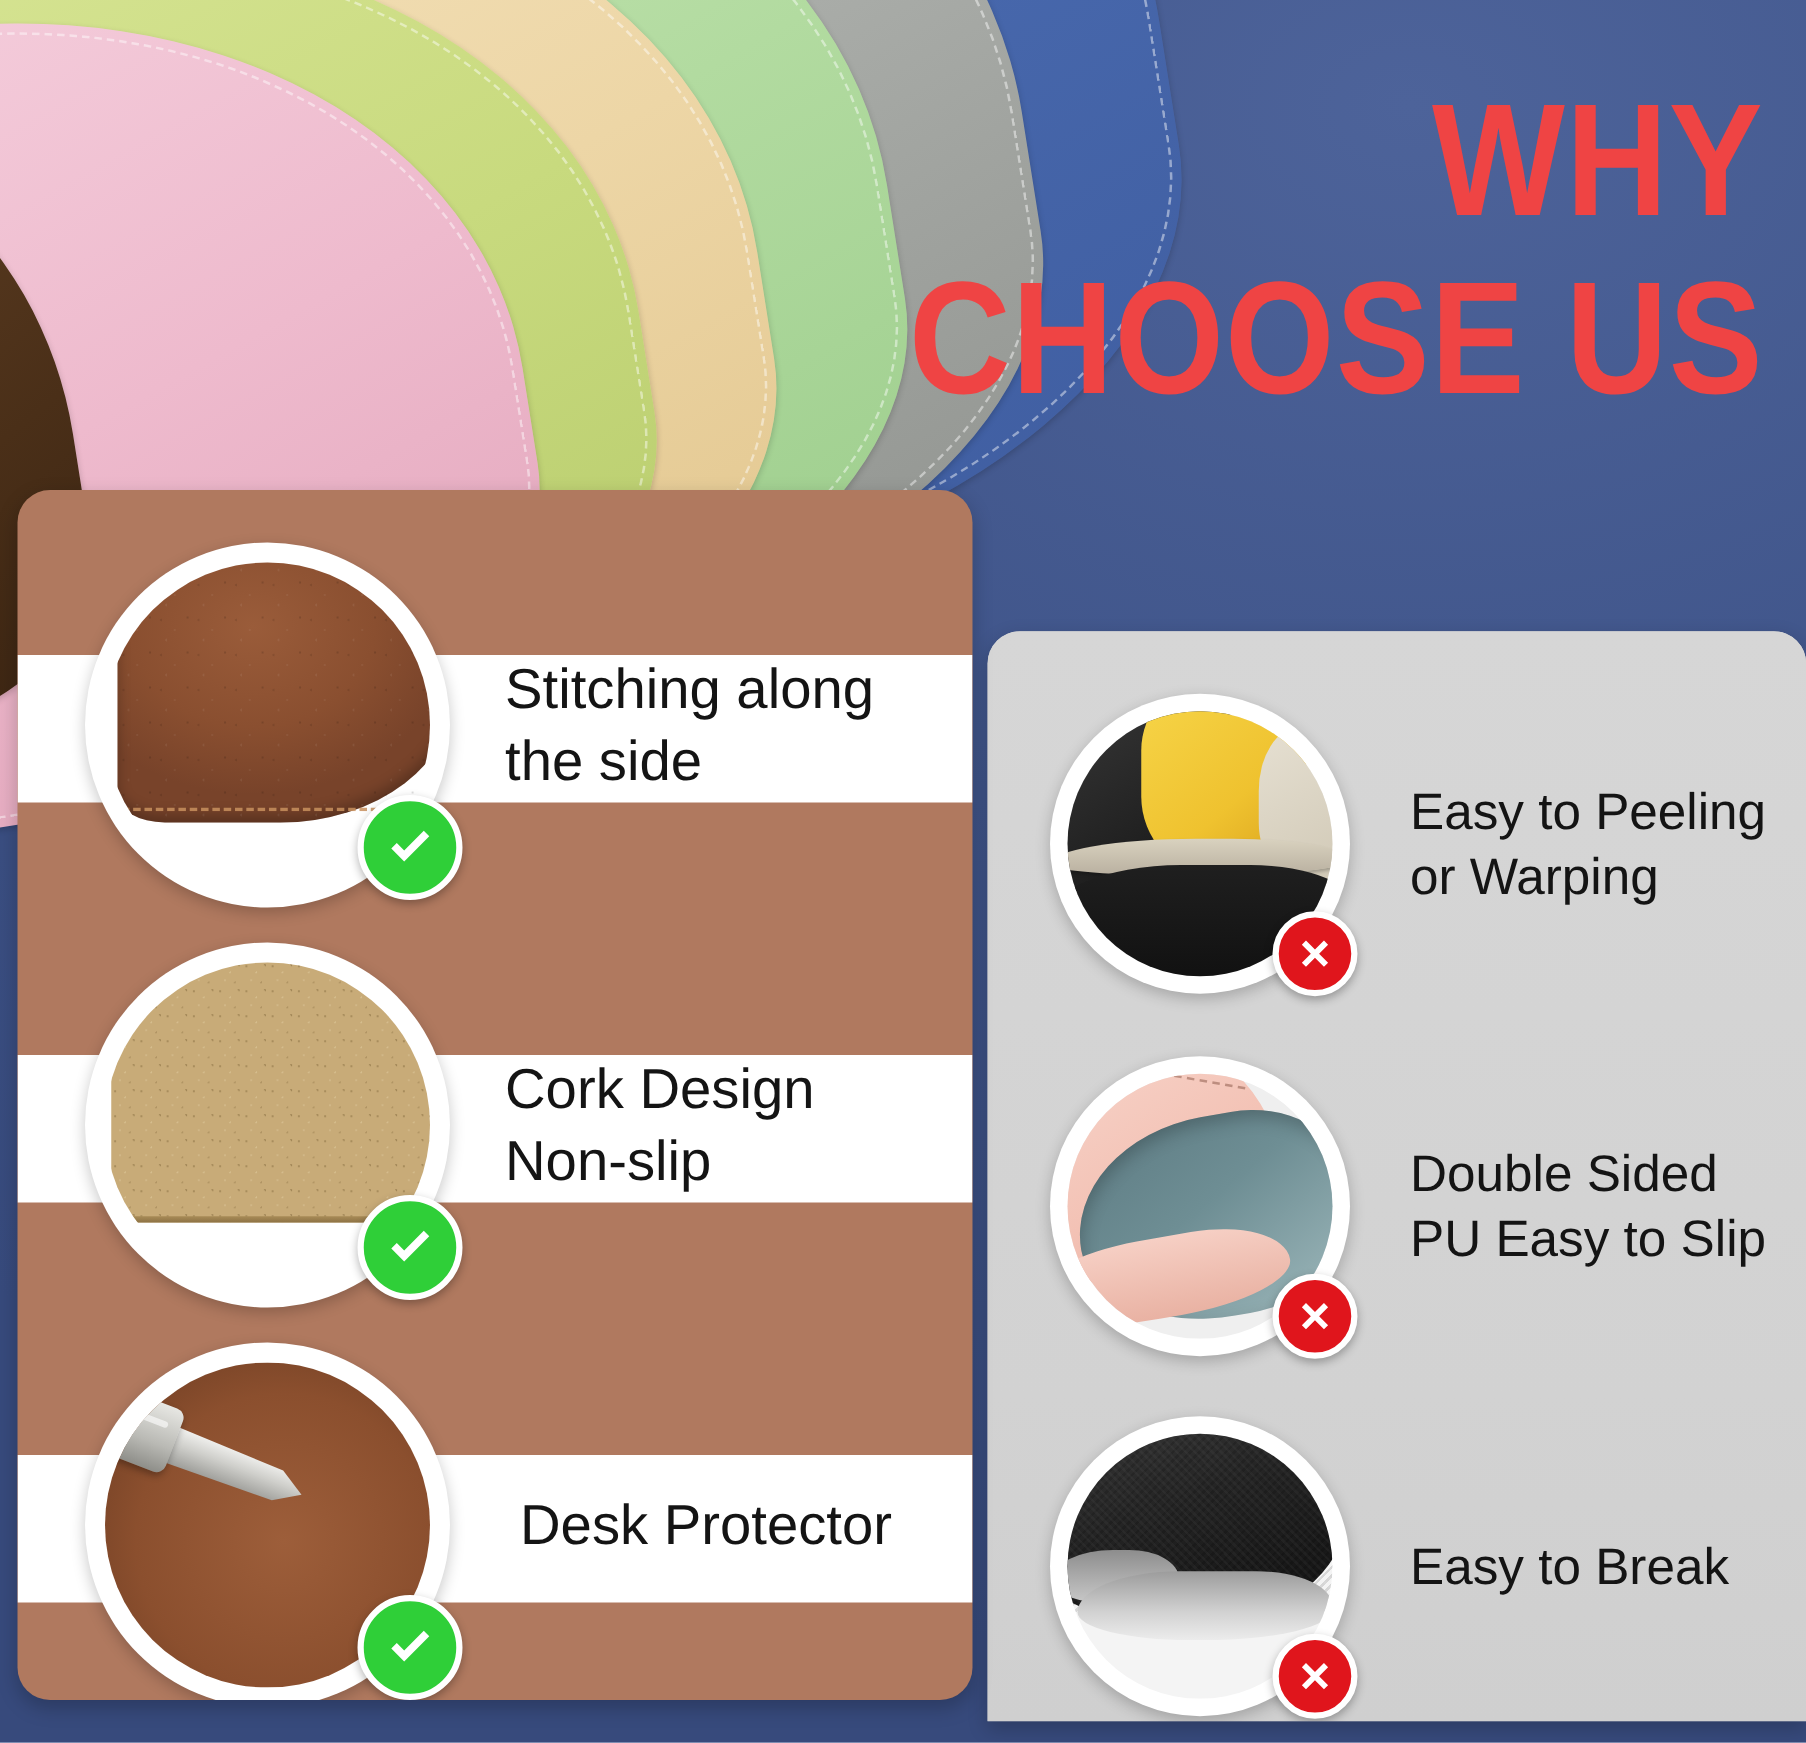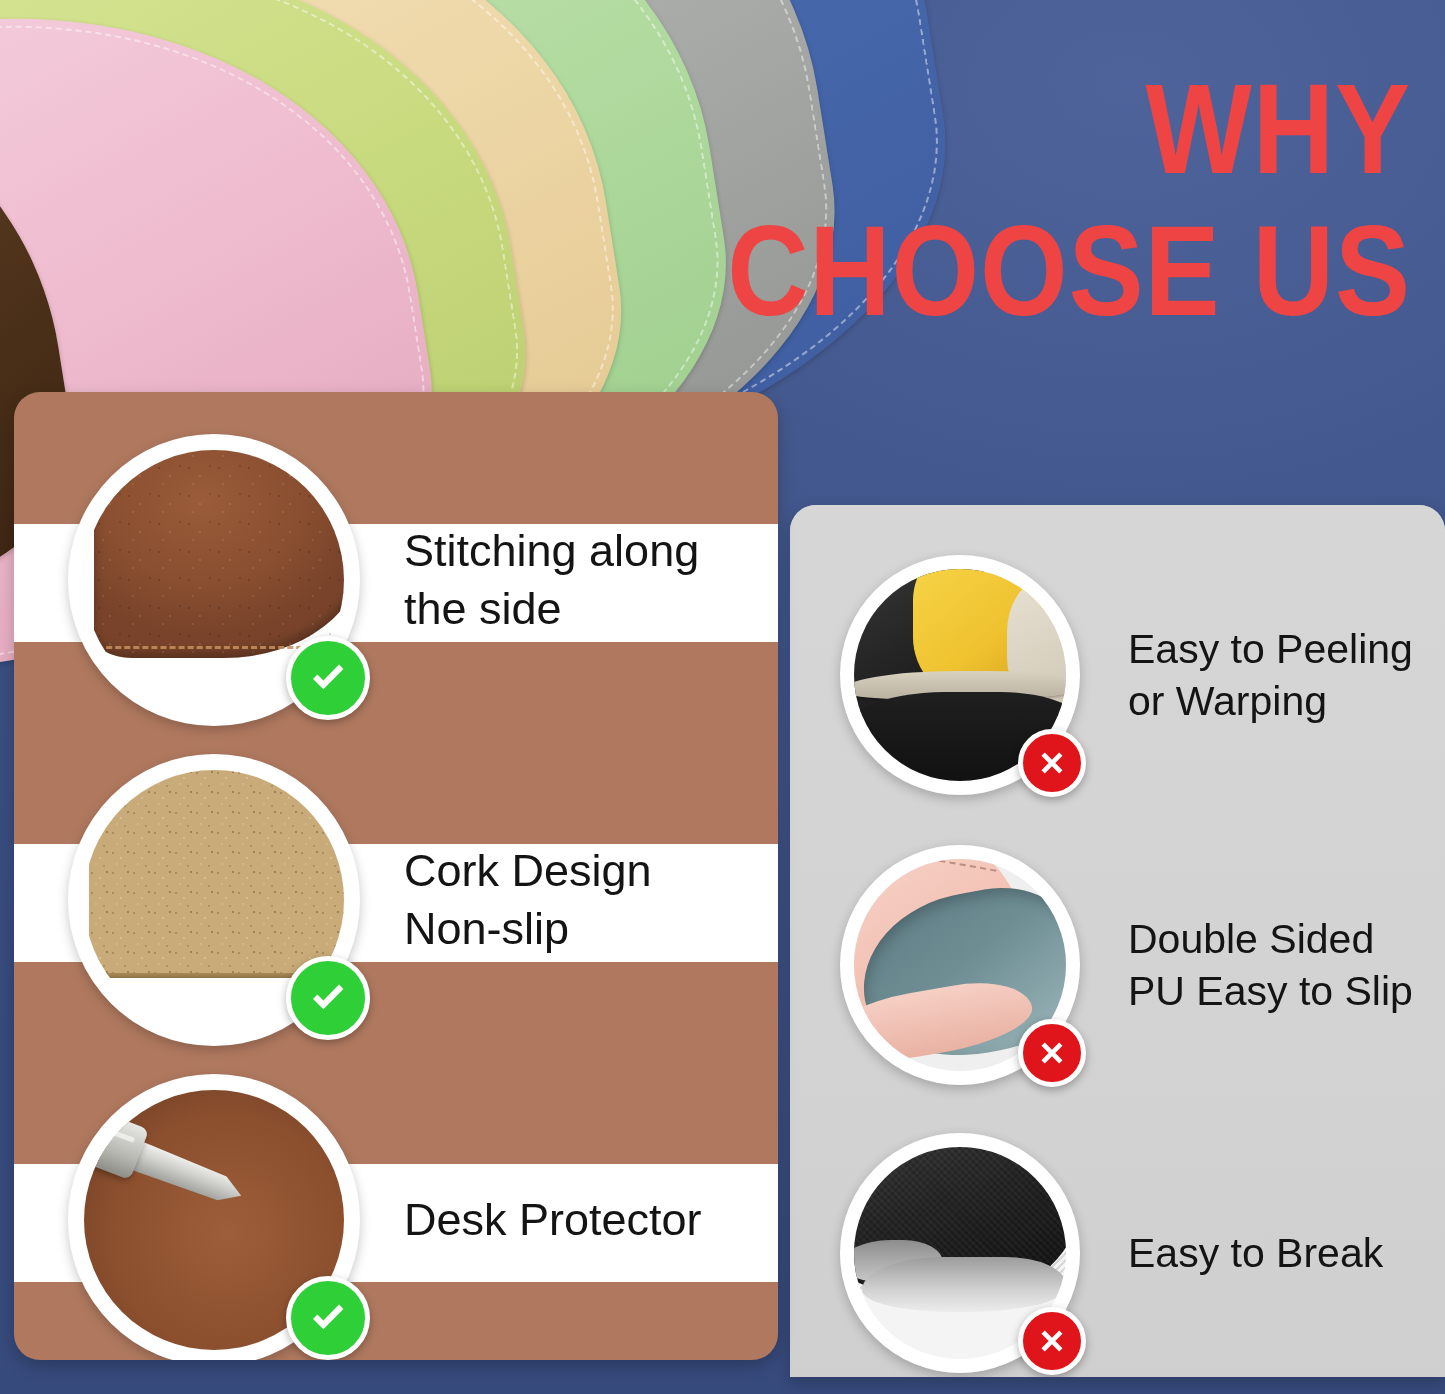--- a/index.html
+++ b/index.html
@@ -434,21 +434,21 @@
       <div class="badge badge-ok" style="width:84px;height:84px;right:-10px;bottom:6px;">
         <svg viewBox="0 0 24 24" aria-hidden="true">
           <path d="M9.6 17.9 4.2 12.5l2.3-2.3 3.1 3.1L17.8 5l2.3 2.3Z" fill="#ffffff"></path>
         </svg>
       </div>
     </div>
     <div class="label" style="margin-left:44px;width:360px;">Cork Design
 Non-slip</div>
   </div>
 
-  <div class="row" style="left:54px;top:682px;">
+  <div class="row" style="left:54px;top:682px;gap:12px;">
     <div class="badge-wrap">
       <div class="photo-circle" style="width:292px;height:292px;">
         <div class="photo-inner" style="left:16px;top:16px;width:260px;height:260px;">
           <div class="ph-knife-bg"></div>
           <div class="knife">
             <span class="blade"></span>
             <span class="handle"></span>
           </div>
         </div>
       </div>

